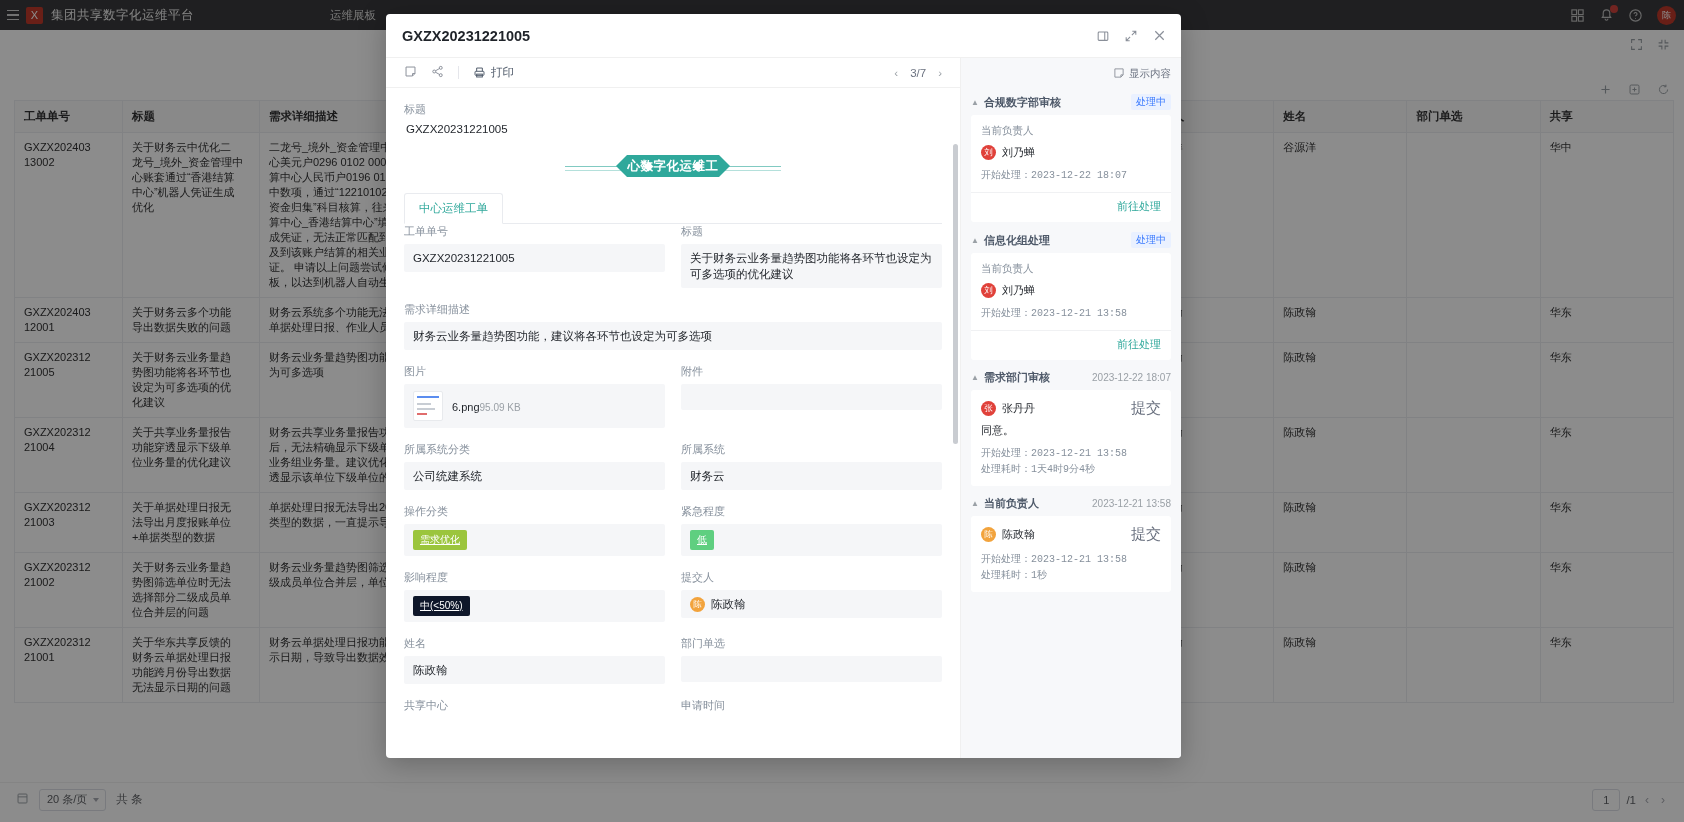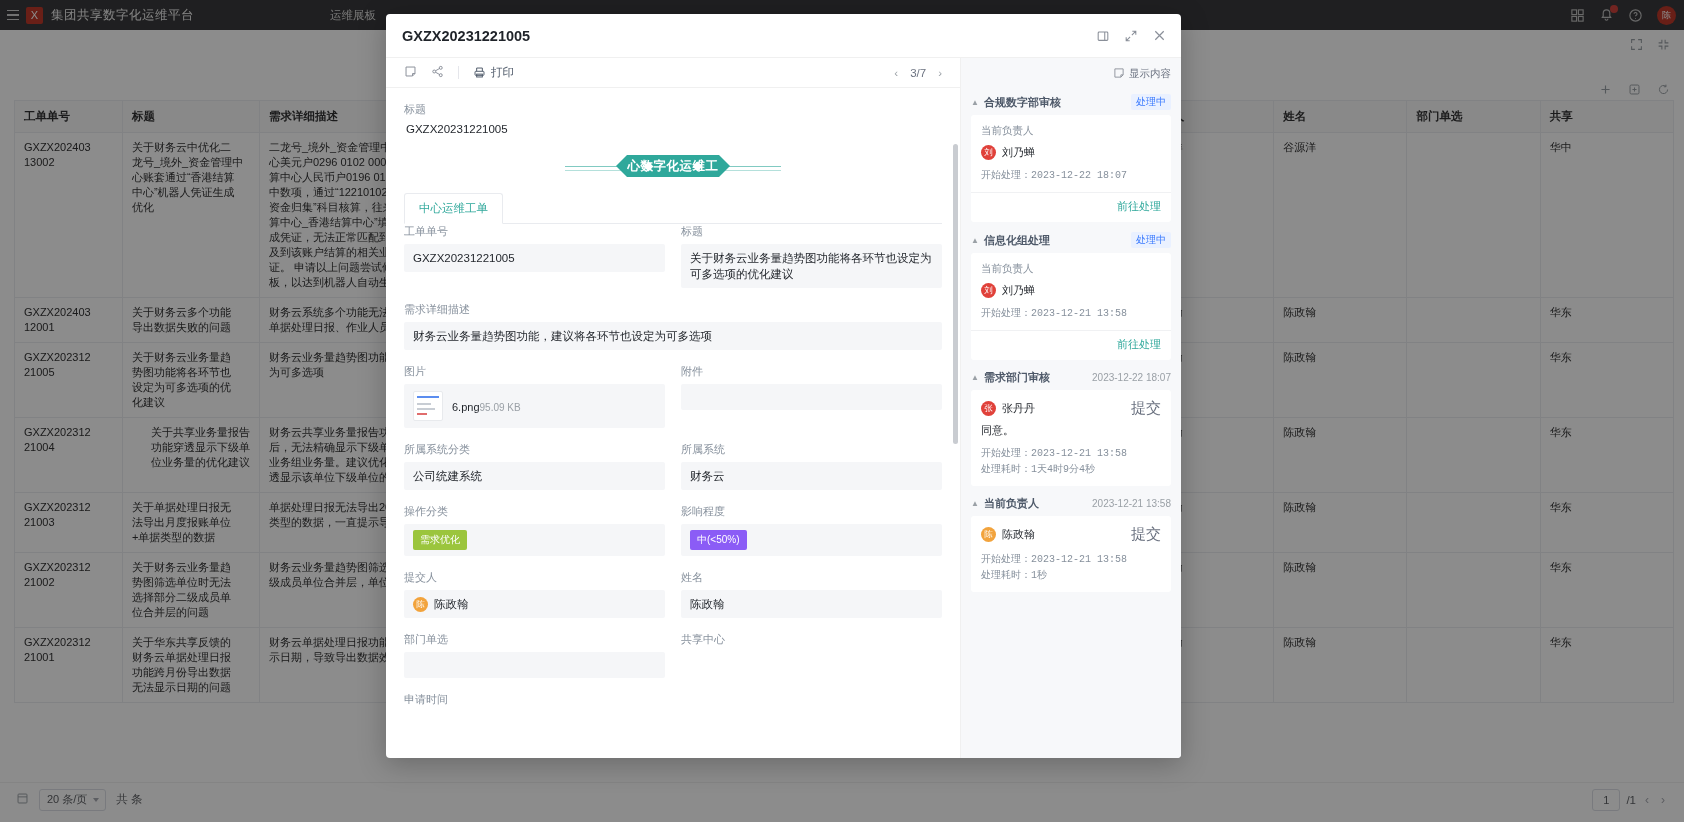--- a/index.html
+++ b/index.html
@@ -157,21 +157,21 @@
   .section-head .rule { flex:1; height:2px; background:#2fa89b; margin-left:6px; }
 
   .fgrid { display:grid; grid-template-columns: 1fr 1fr; column-gap:16px; row-gap:14px; }
   .fgrid .full { grid-column: 1 / -1; }
   .fld .lab { font-size:11px; color:#86909c; margin-bottom:5px; }
   .fld .box {
     background:#f5f6f8; border-radius:2px; min-height:26px; padding:6px 9px;
     font-size:11.5px; color:#1f2329; line-height:16px; display:flex; align-items:center;
   }
   .fld .box.two { min-height:40px; align-items:flex-start; }
-  .badge { display:inline-block; color:#fff; font-size:10px; padding:2px 7px; border-radius:2px; }
+  .badge { display:inline-block; color:#fff; font-size:10px; padding:2px 7px; border-radius:2px;text-decoration:underline; }
   .avatar-sm {
     width:15px; height:15px; border-radius:50%; color:#fff; font-size:8.5px;
     display:inline-flex; align-items:center; justify-content:center; margin-right:6px; flex:0 0 auto;
   }
   .file-card {
     background:#f5f6f8; border-radius:2px; padding:7px 9px; display:flex; align-items:center; gap:9px; height:44px;
   }
   .file-thumb {
     width:30px; height:30px; background:#fff; border:1px solid #e8eaed; border-radius:2px; position:relative; overflow:hidden;
   }
@@ -356,21 +356,21 @@
             <td class="c-desc" style="white-space: pre-line;">财务云业务量趋势图功能，建议将各环节也设定为可多选项</td>
             <td class="c-gap" style="white-space: pre-line;"></td>
             <td class="c-sub link" style="white-space: pre-line;">陈政翰</td>
             <td class="c-name" style="white-space: pre-line;">陈政翰</td>
             <td class="c-dept" style="white-space: pre-line;"></td>
             <td class="c-share" style="white-space: pre-line;">华东</td>
           </tr>
           <tr>
             <td class="c-no" style="white-space: pre-line;">GXZX202312
 21004</td>
-            <td class="c-tit" style="white-space: pre-line; text-align: right;">关于共享业务量报告
+            <td class="c-tit" style="white-space: pre-line;">关于共享业务量报告
 功能穿透显示下级单
 位业务量的优化建议</td>
             <td class="c-desc" style="white-space: pre-line;">财务云共享业务量报告功能中，点击核算单位后，无法精确显示下级单位业务量，只能显示各业务组业务量。建议优化为点击某一单位后，穿透显示该单位下级单位的业务量</td>
             <td class="c-gap" style="white-space: pre-line;"></td>
             <td class="c-sub link" style="white-space: pre-line;">陈政翰</td>
             <td class="c-name" style="white-space: pre-line;">陈政翰</td>
             <td class="c-dept" style="white-space: pre-line;"></td>
             <td class="c-share" style="white-space: pre-line;">华东</td>
           </tr>
           <tr>
@@ -556,23 +556,29 @@
                 <div class="lab">所属系统</div>
                 <div class="box">财务云</div>
               </div>
               <div class="fld">
                 <div class="lab">操作分类</div>
                 <div class="box">
                   <span class="badge" style="background: rgb(155, 197, 61);">需求优化</span>
                 </div>
               </div>
               <div class="fld">
+                <div class="lab">紧急程度</div>
+                <div class="box">
+                  <span class="badge" style="background: rgb(95, 207, 128);">低</span>
+                </div>
+              </div>
+              <div class="fld">
                 <div class="lab">影响程度</div>
                 <div class="box">
-                  <span class="badge" style="background: #8b5cf6;">中(&lt;50%)</span>
+                  <span class="badge" style="background: #0f172a;">中(&lt;50%)</span>
                 </div>
               </div>
               <div class="fld">
                 <div class="lab">提交人</div>
                 <div class="box">
                   <span class="avatar-sm" style="background: rgb(242, 163, 60);">陈</span>
                   <span>陈政翰</span>
                 </div>
               </div>
               <div class="fld">

